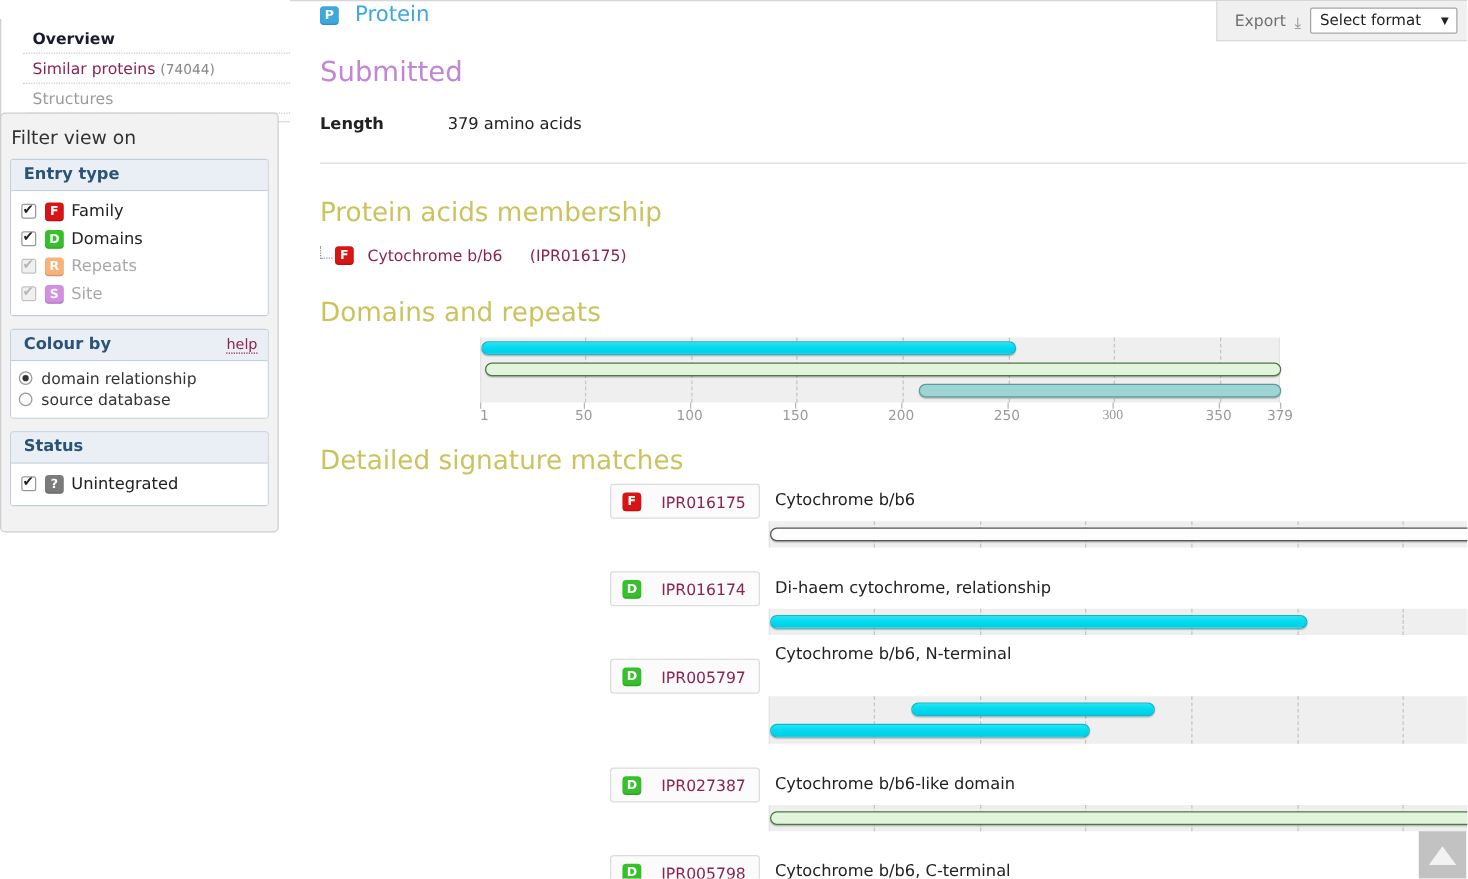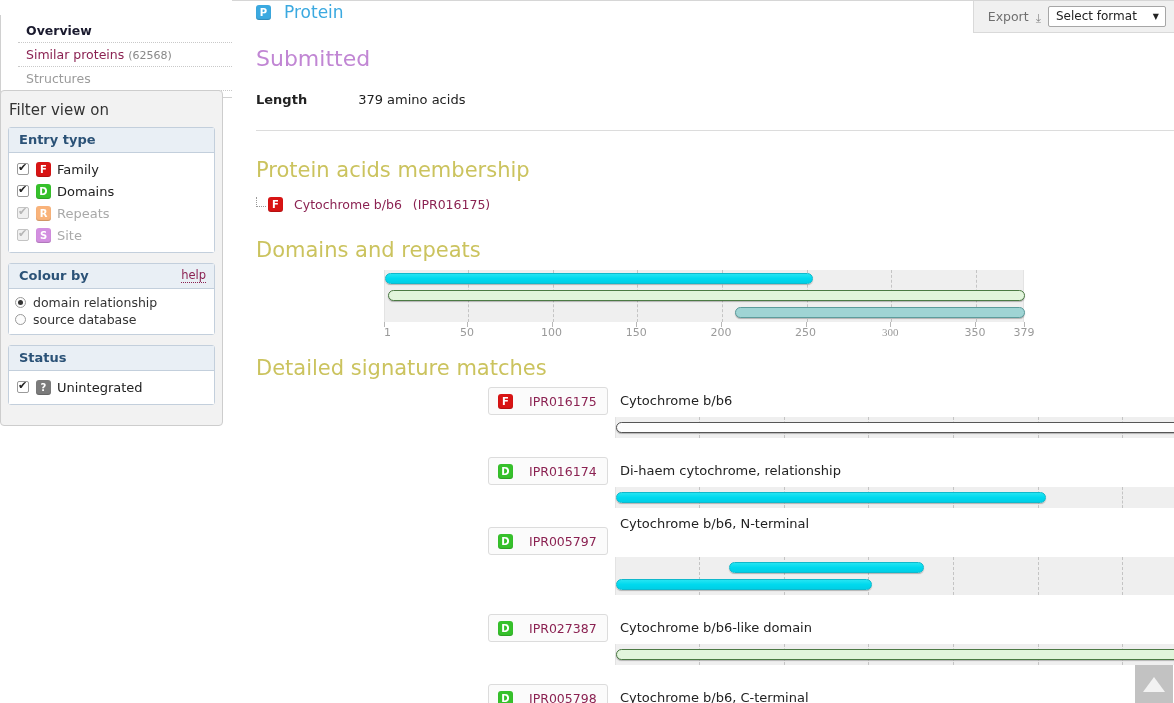--- a/index.html
+++ b/index.html
@@ -224,21 +224,21 @@
 <div id="page">
 
   <div id="sidebar">
 
     <div id="nav-panel">
       <div class="nav-row active">
         <span>Overview</span>
       </div>
       <div class="nav-row">
         <a href="#">Similar proteins</a>
-        <span class="nav-count">(62568)</span>
+        <span class="nav-count">(74044)</span>
       </div>
       <div class="nav-row disabled">
         <span>Structures</span>
       </div>
     </div>
 
     <div id="filter-panel">
       <div class="filter-title">Filter view on</div>
 
       <div class="box">
@@ -321,21 +321,21 @@
       <span class="val">379 amino acids</span>
     </div>
 
     <div class="hr-line" style="top:130px;"></div>
 
     <div class="h-section" style="top:158px;">Protein acids membership</div>
     <div class="family-row" style="top:197px;">
       <span class="tree-stub"></span>
       <span class="tag tag-F">F</span>
       <a href="#">Cytochrome b/b6</a>
-      <span class="ipr" style="margin-left:11px;">(IPR016175)</span>
+      <span class="ipr" style="margin-left:22px;">(IPR016175)</span>
     </div>
 
     <div class="h-section" style="top:238px;">Domains and repeats</div>
 
     <div class="track-wrap" id="overview-track" style="left:152px; top:270px; width:640px;">
       <div class="track-canvas" id="overview-canvas" style="height:52px;">
           <div class="gridline" style="left: 82.963px;"></div>
           <div class="gridline" style="left: 167.619px;"></div>
           <div class="gridline" style="left: 252.275px;"></div>
           <div class="gridline" style="left: 336.931px;"></div>

